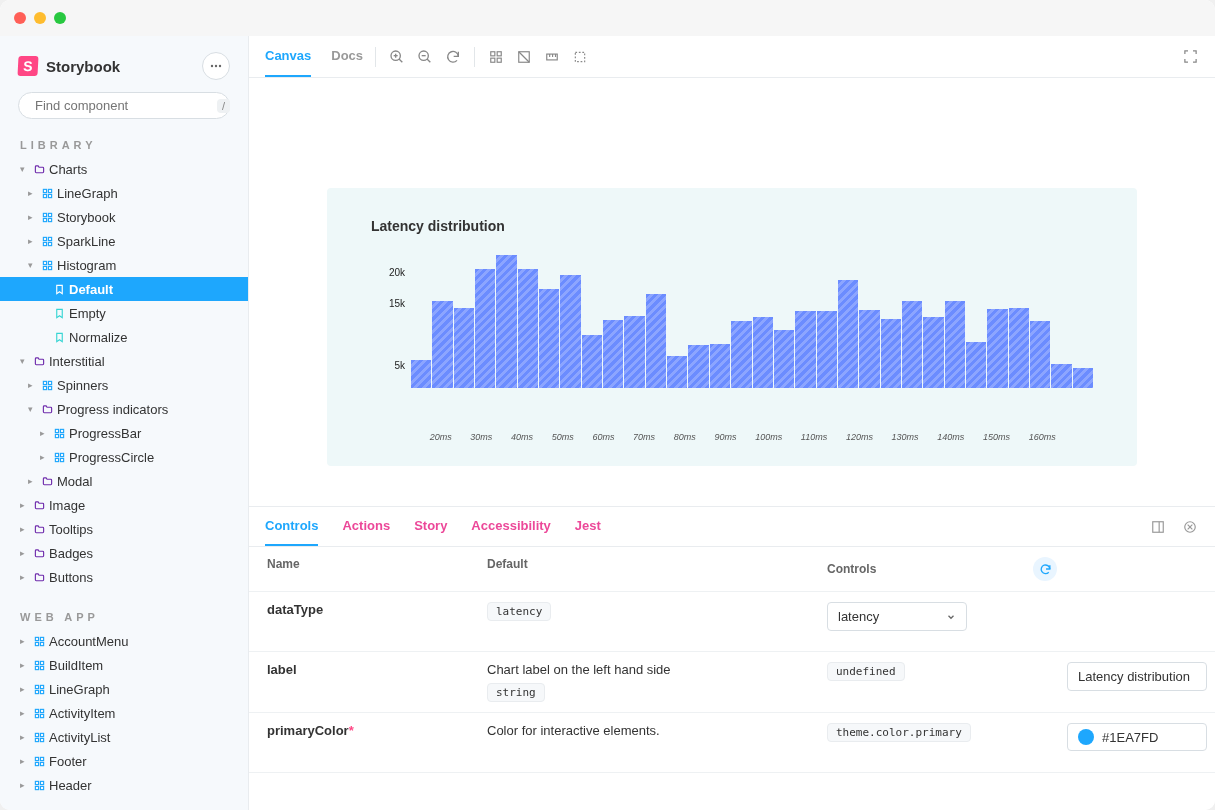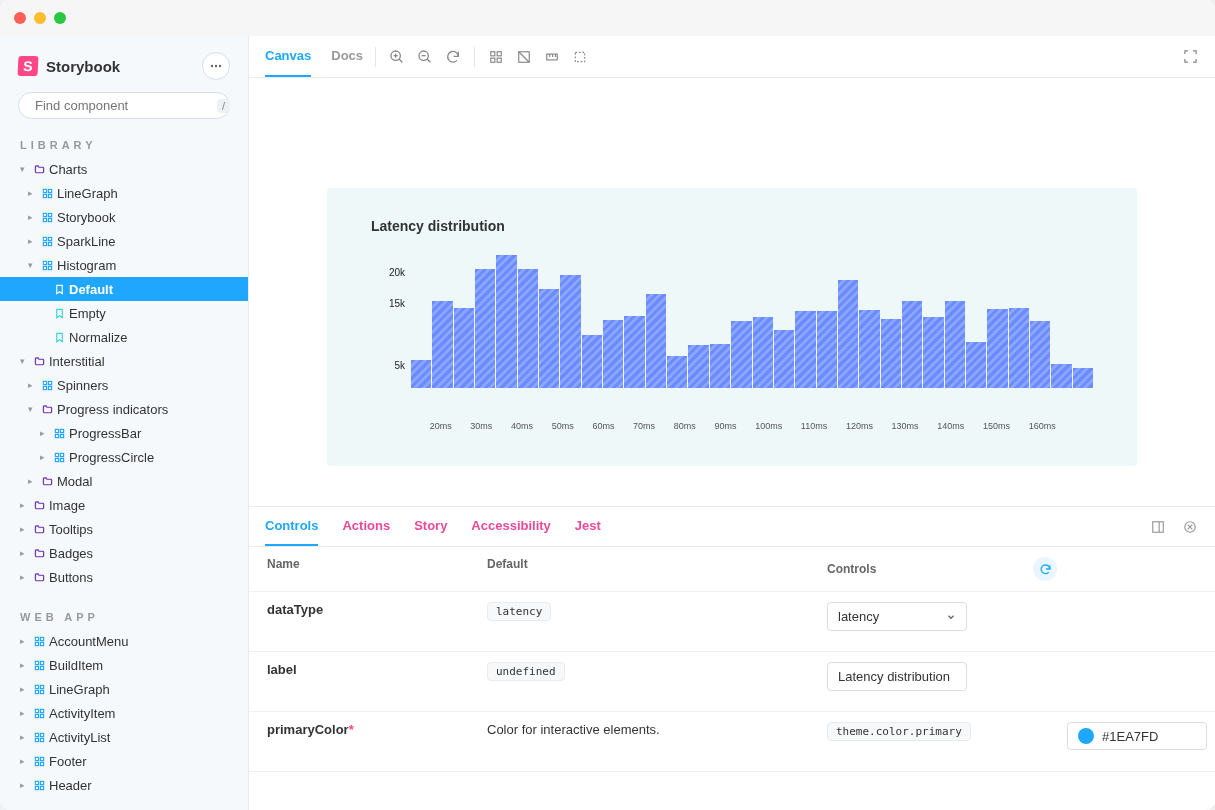--- a/index.html
+++ b/index.html
@@ -181,21 +181,22 @@
   .bar {
     width: 100%;
     background: repeating-linear-gradient(
       135deg,
       #6b8cff 0, #6b8cff 3px, #8ca5ff 3px, #8ca5ff 6px
     );
   }
   .xaxis {
     display:flex;
     margin-left:40px;
-    margin-top:9px;
+    margin-top:20px;
+    font-style:italic;
   }
   .xtick {
     flex:1; text-align:center;
     font-size:9px; color:#555;
   }
 
   
   .addons {
     border-top:1px solid #e9ecef;
     display:flex; flex-direction:column;
@@ -860,20 +861,21 @@
                     <span>
                       <svg width="10" height="10" viewBox="0 0 24 24" fill="none" stroke="#666" stroke-width="3">
                         <polyline points="6 9 12 15 18 9"></polyline>
                       </svg>
                     </span>
                   </div>
                 </div>
               </div>
               <div class="control-row">
                 <div><span class="arg-name">label</span></div>
+                <div><div class="arg-desc">Chart label on the left hand side</div><div class="arg-type">string</div></div>
                 <div><span class="arg-default">undefined</span></div>
                 <div>
                   <div class="ctrl-text">Latency distribution</div>
                 </div>
               </div>
               <div class="control-row">
                 <div><span class="arg-name arg-required">primaryColor</span></div>
                 <div>
                   <div class="arg-desc">Color for interactive elements.</div>
                 </div>

